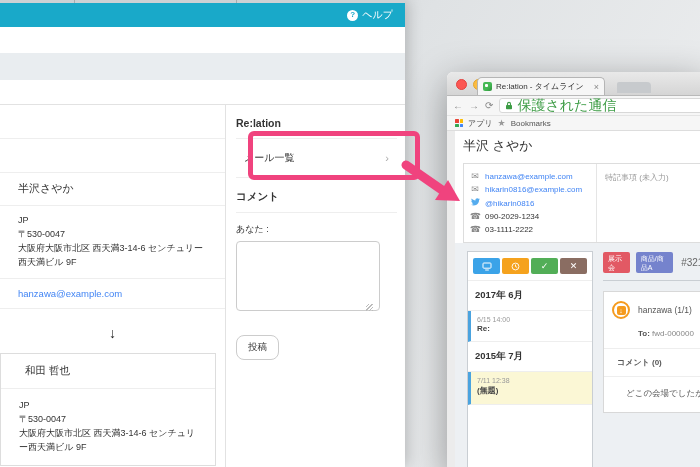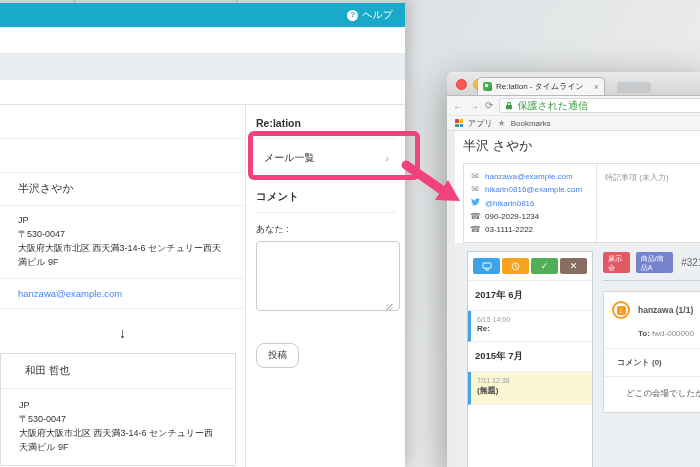--- a/index.html
+++ b/index.html
@@ -11,40 +11,40 @@
   .crm{position:absolute;left:0;top:0;width:405px;height:467px;background:#fff;box-shadow:3px 0 14px rgba(0,0,0,.20);}
   .crm-tabstrip{height:3px;background:#cdd1d4;position:relative}
   .crm-tabstrip i{position:absolute;top:0;width:1px;height:3px;background:#a7abae}
   .crm-header{height:24px;background:#19a9c9;display:flex;justify-content:flex-end;align-items:center;padding-right:12px;color:#fff}
   .help{display:flex;align-items:center;gap:4px;font-size:10px;cursor:pointer}
   .help-icon{width:11px;height:11px;border-radius:50%;background:#fff;color:#19a9c9;font-size:8px;font-weight:bold;display:flex;align-items:center;justify-content:center;line-height:1}
   .crm-row-white{height:26px;background:#fff}
   .crm-row-gray{height:27px;background:#e9edf0}
   .crm-row-white2{height:24px;background:#fff;border-bottom:1px solid #e2e2e2}
   .crm-body{display:flex;height:363px}
-  .crm-left{width:246px;border-right:1px solid #e2e2e2;box-sizing:border-box}
+  .crm-left{width:226px;border-right:1px solid #e2e2e2;box-sizing:border-box}
   .row-blank{height:33px;border-bottom:1px solid #eee}
   .row-name{padding:8px 18px 9px;font-size:11px;color:#333;border-bottom:1px solid #eee}
   .row-addr{padding:8px 18px;font-size:9px;color:#333;line-height:1.55;border-bottom:1px solid #eee}
   .row-email{padding:9px 18px;font-size:9.5px;border-bottom:1px solid #eee}
   .link{color:#4285f4;text-decoration:none;cursor:pointer}
   .flow-arrow{text-align:center;padding:16px 0 12px;font-size:14px;font-weight:bold;color:#222}
   .contact-card2{border:1px solid #ddd;margin-right:9px}
   .cc2-name{padding:10px 24px;font-size:10.5px;color:#333;border-bottom:1px solid #eee}
   .cc2-addr{padding:10px 18px;font-size:9px;color:#333;line-height:1.55}
   .crm-right{flex:1;padding:12px 8px 0 10px;box-sizing:border-box}
   .rel-title{font-size:10.5px;font-weight:bold;color:#333}
   .mail-row{display:flex;justify-content:space-between;align-items:center;margin-top:9px;padding:12px 8px;border-top:1px solid #eee;border-bottom:1px solid #eee;font-size:10px;color:#333;cursor:pointer}
   .mail-chevron{color:#aaa;font-size:11px}
   .cmt-title{font-size:10.5px;font-weight:bold;color:#333;padding:12px 0 8px;border-bottom:1px solid #eee}
   .you-label{font-size:9px;color:#333;margin:10px 0 5px}
   .cmt-box{width:138px;height:64px;border:1px solid #ccc;border-radius:4px;background:#fff;position:relative;resize:none;outline:none}
   .cmt-box-wrap{position:relative;width:140px}
   .cmt-box-wrap::after{content:"";position:absolute;right:3px;bottom:4px;width:7px;height:7px;background:repeating-linear-gradient(135deg,transparent 0 1.5px,#bbb 1.5px 2.5px);pointer-events:none}
-  .post-btn{margin-top:28px;display:inline-block;padding:5px 11px;border:1px solid #ccc;border-radius:8px;font-size:9.5px;color:#333;background:#fff;cursor:pointer}
+  .post-btn{margin-top:20px;display:inline-block;padding:5px 11px;border:1px solid #ccc;border-radius:8px;font-size:9.5px;color:#333;background:#fff;cursor:pointer}
 
   
   .hl-box{position:absolute;left:248px;top:131px;width:162px;height:39px;border:5px solid #f0437e;border-radius:6px;z-index:40;pointer-events:none}
   .hl-arrow{position:absolute;left:398px;top:160px;z-index:41;pointer-events:none}
 
   
   .bw{position:absolute;left:447px;top:72px;width:262px;height:400px;background:#fff;border-radius:6px 6px 0 0;box-shadow:0 10px 38px rgba(0,0,0,.38)}
   .bw-titlebar{height:23px;background:linear-gradient(#e9e9e9,#d5d5d5);border-radius:6px 6px 0 0;position:relative;border-bottom:1px solid #b9b9b9}
   .lights{position:absolute;left:9px;top:7px;display:flex;gap:6px}
   .light{width:9px;height:9px;border-radius:50%;cursor:pointer}
@@ -53,21 +53,21 @@
   .l-green{background:#33c748;border:0.5px solid #27aa38}
   .tab{position:absolute;left:30px;top:5px;width:128px;height:18px;background:#f6f6f6;border:1px solid #b5b5b5;border-bottom:none;border-radius:5px 5px 0 0;display:flex;align-items:center;padding:0 5px;gap:4px;box-sizing:border-box;cursor:pointer}
   .favicon{width:9px;height:9px;border-radius:2px;background:linear-gradient(135deg,#45b854 55%,#2e8f3c);position:relative;flex:none}
   .favicon::after{content:"";position:absolute;left:2px;top:2px;width:3px;height:3px;background:#fff;border-radius:1px}
   .tab-title{font-size:8px;color:#333;flex:1;white-space:nowrap;overflow:hidden}
   .tab-close{font-size:9px;color:#888;cursor:pointer}
   .newtab{position:absolute;left:170px;top:10px;width:34px;height:11px;background:#c7cacd;border-radius:2px 4px 0 0;cursor:pointer}
   .bw-toolbar{height:19px;background:#f6f6f6;display:flex;align-items:center;padding:0 6px;gap:6px;border-bottom:1px solid #e4e4e4}
   .nav-ico{font-size:10px;color:#8a8a8a;cursor:pointer;line-height:1}
   .urlbar{flex:1;height:13px;background:#fff;border:1px solid #d8d8d8;border-radius:3px;display:flex;align-items:center;padding:0 5px;gap:4px;cursor:text}
-  .sec-text{font-size:10px;color:#3d9c45}
+  .sec-text{font-size:14px;color:#3d9c45}
   .bw-bookmarks{height:14px;background:#f6f6f6;display:flex;align-items:center;gap:5px;padding:0 8px;border-bottom:1px solid #ddd}
   .grid-icon{width:8px;height:8px;display:grid;grid-template-columns:1fr 1fr;grid-template-rows:1fr 1fr;gap:1px;cursor:pointer}
   .grid-icon b{border-radius:0.5px}
   .bm-label{font-size:8px;color:#555;cursor:pointer}
   .bm-star{font-size:9px;color:#999;line-height:1;cursor:pointer}
   .bw-page{height:344px;background:#fff;display:flex}
   .page-gutter{width:8px;background:#ececec}
   .page-main{flex:1;display:flex;flex-direction:column;padding-top:4px}
   .pg-name{font-size:13px;color:#333;margin:2px 0 8px 8px}
   .contact-card{display:flex;border:1px solid #ddd;margin-left:8px}
@@ -91,21 +91,21 @@
   .badge{display:inline-block;font-size:6.5px;color:#fff;padding:1px 4px;border-radius:2px;margin-right:2px;line-height:1.3}
   .b-red{background:#e25964}.b-indigo{background:#7583cd}
   .tl-right{flex:1;display:flex;flex-direction:column;min-width:0}
   .ticket-row{display:flex;align-items:center;gap:4px;padding:1px 0 7px;border-bottom:1px solid #c9ced3}
   .ticket-row .badge{font-size:7px;padding:1.5px 5px}
   .ticket-num{font-size:10px;color:#666;margin-left:2px}
   .detail-card{background:#fff;border:1px solid #d8d8d8;margin-top:10px;width:125%;box-sizing:border-box}
   .dc-head{display:flex;align-items:center;gap:8px;padding:9px 8px 4px}
   .avatar{width:18px;height:18px;border:2px solid #f59b1e;border-radius:50%;display:flex;align-items:center;justify-content:center;flex:none;box-sizing:border-box}
   .avatar-core{width:9px;height:9px;background:#f59b1e;border-radius:2px;color:#fff;font-size:7px;font-weight:bold;display:flex;align-items:center;justify-content:center;line-height:1}
-  .dc-sender{font-size:8.5px;color:#555;font-weight:bold}
+  .dc-sender{font-size:8.5px;color:#555;font-weight:normal}
   .dc-to{padding:6px 8px 10px 34px;font-size:8px;color:#888}
   .dc-to b{color:#555}
   .dc-row{border-top:1px solid #eee;padding:8px 8px 8px 13px;font-size:8px;color:#555;font-weight:bold;cursor:pointer}
   .dc-msg{border-top:1px solid #eee;padding:11px 8px 12px 22px;font-size:8.5px;color:#555}
 </style>
 </head>
 <body>
 
 <div class="stage">
 

